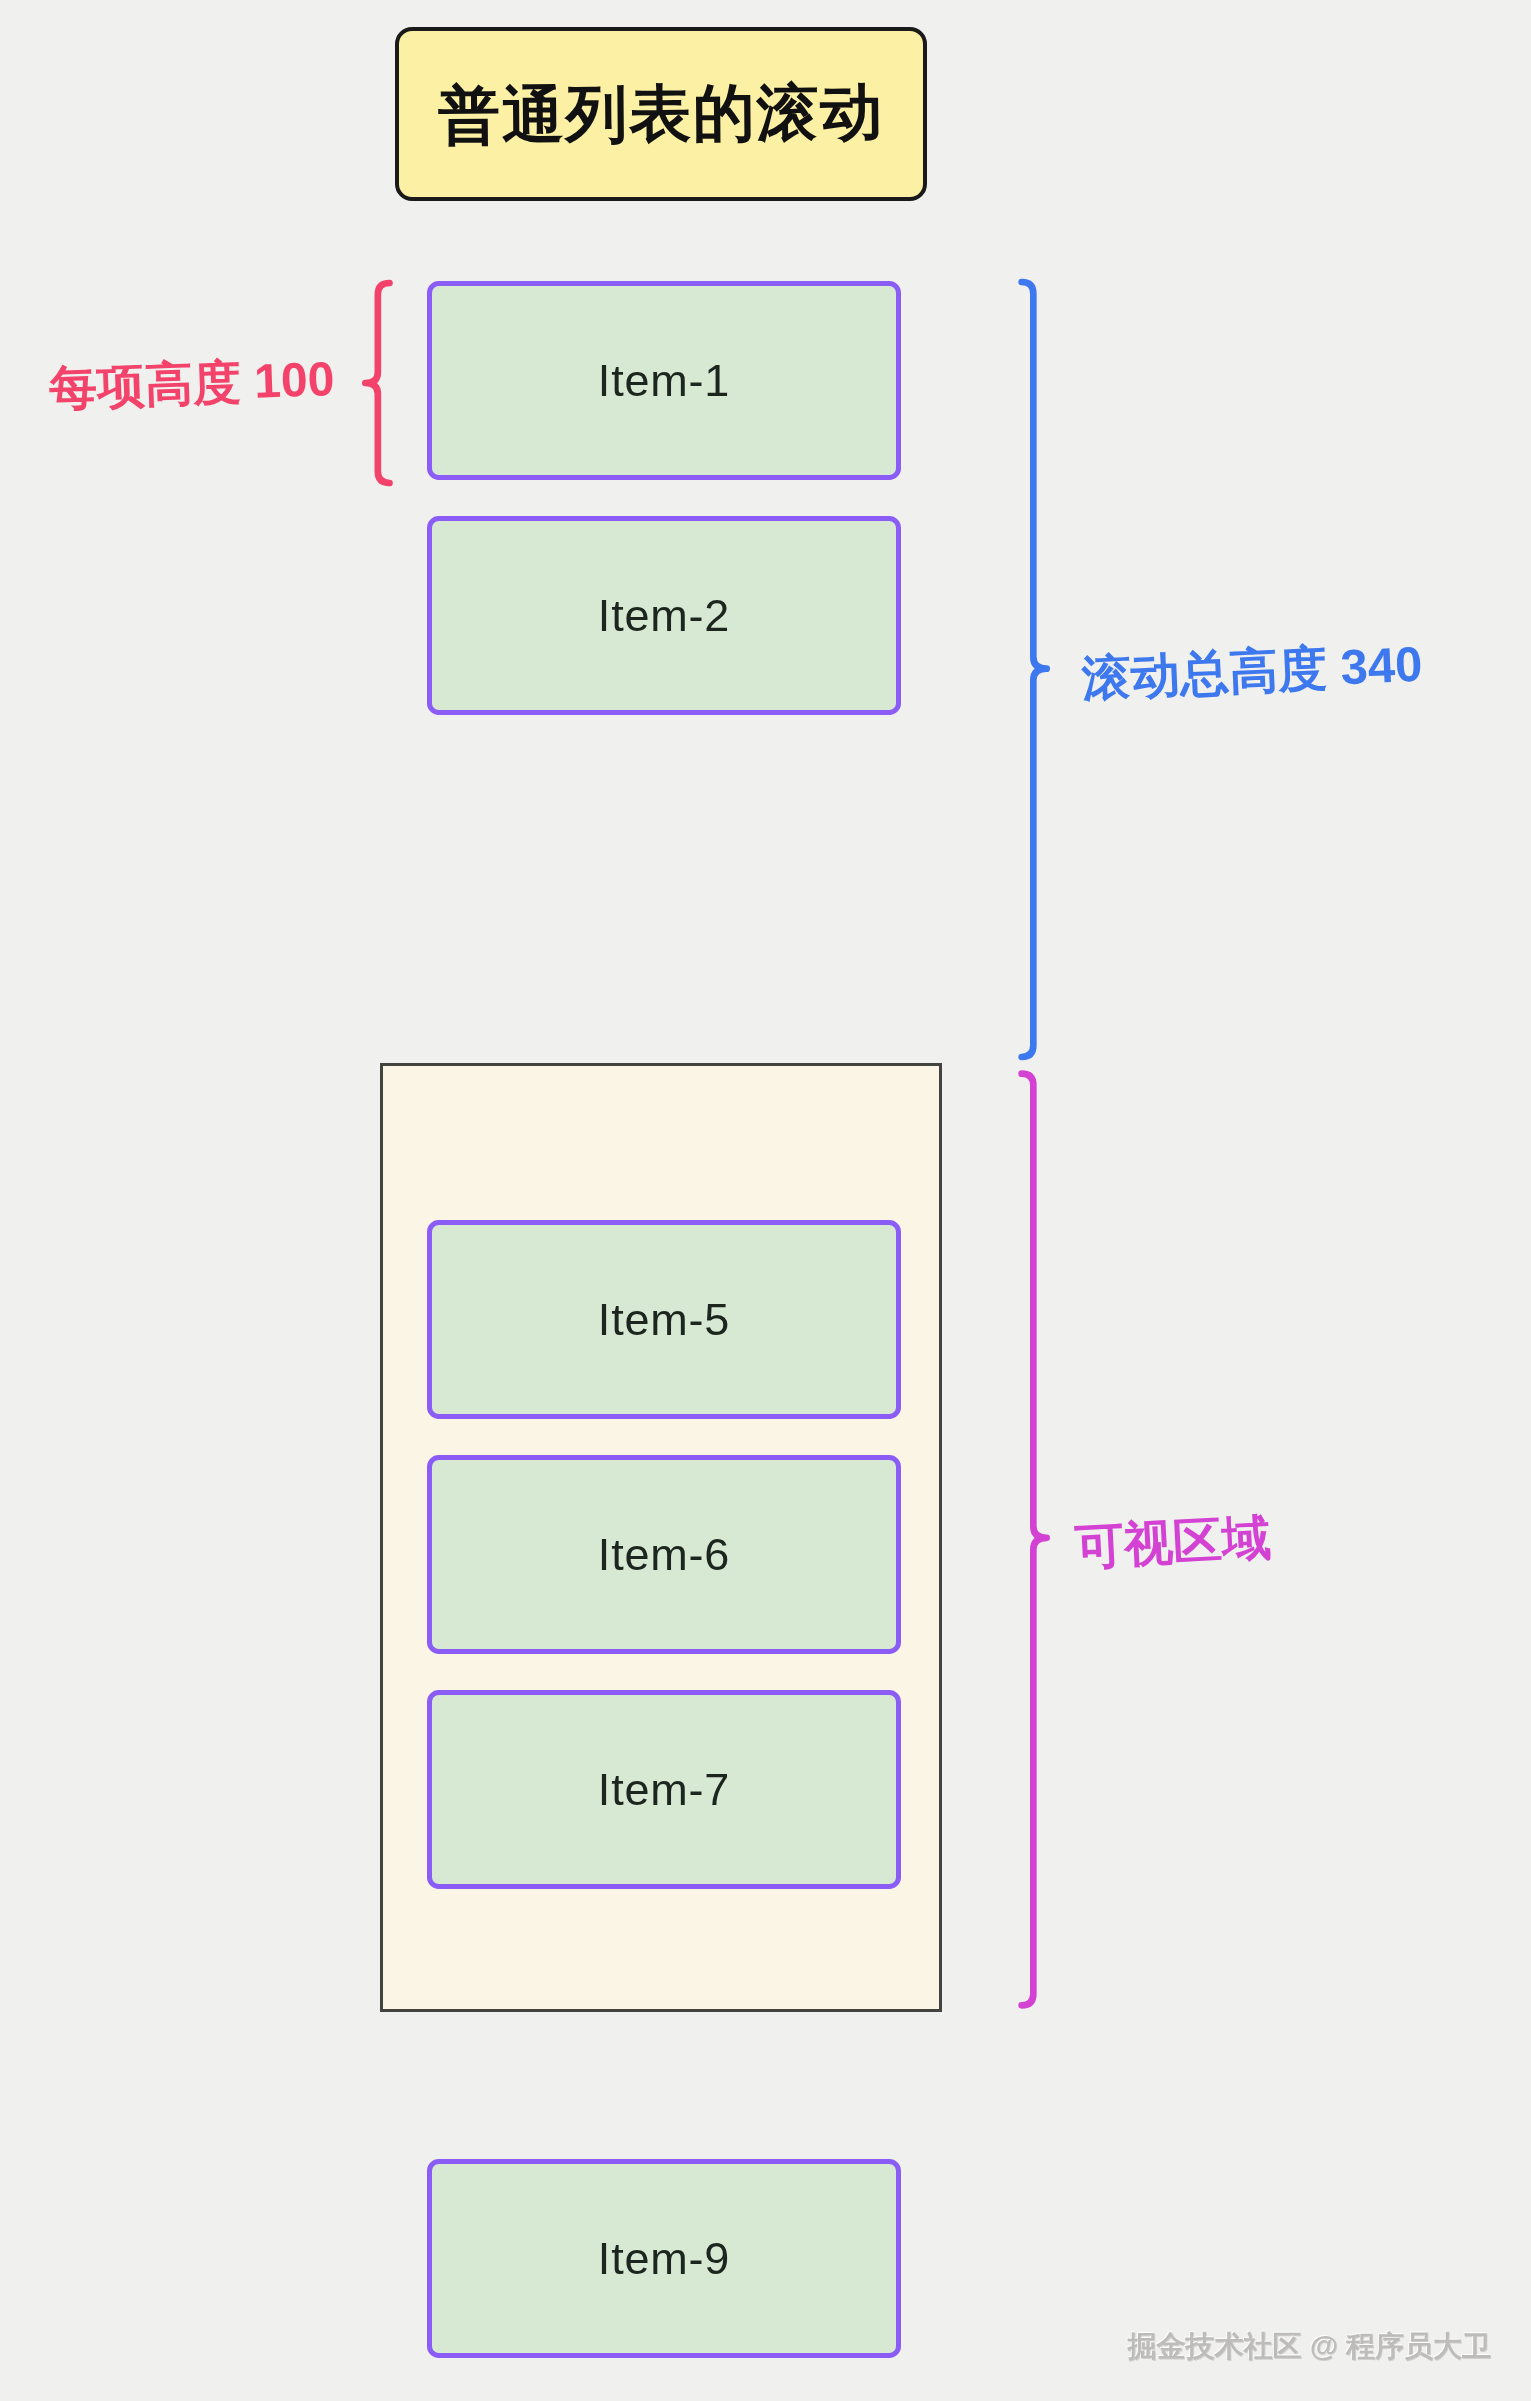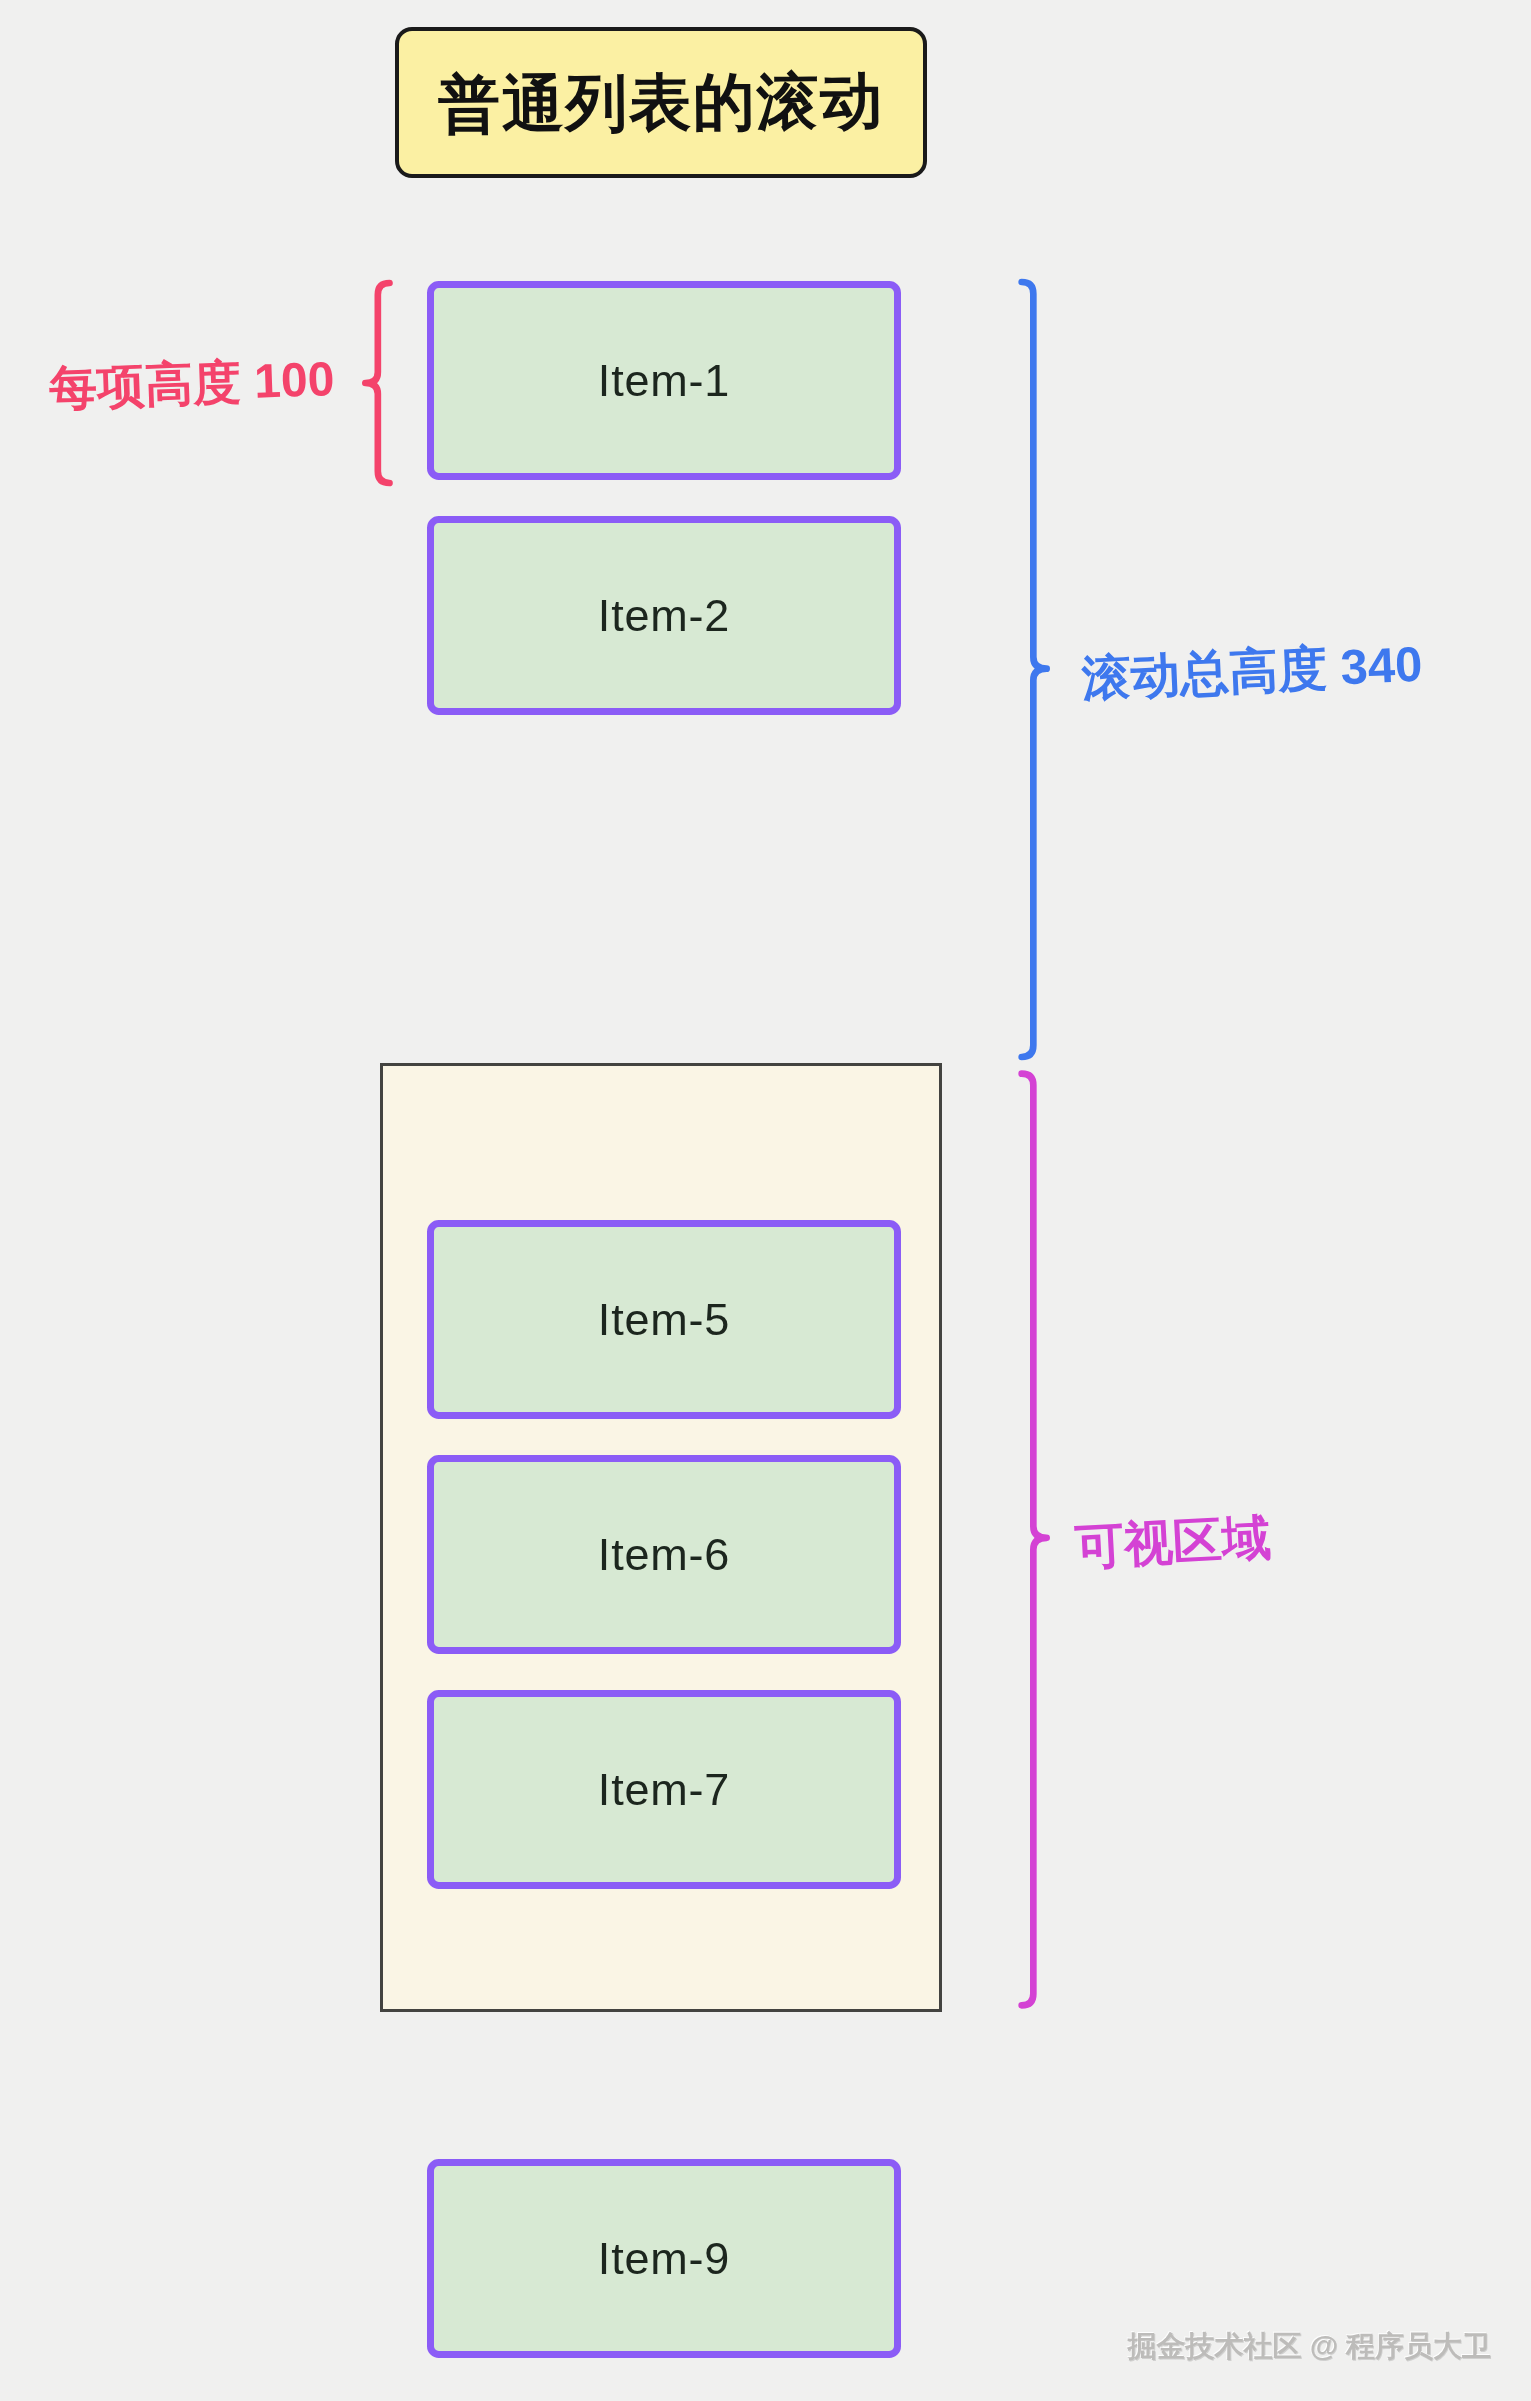--- a/index.html
+++ b/index.html
@@ -7,21 +7,21 @@
   .stage{
     position:relative;
     width:1531px;height:2401px;
     background:#F0F0EF;
     overflow:hidden;
     font-family:"Liberation Sans","DejaVu Sans",sans-serif;
   }
 
   
   .title-box{
-    position:absolute;left:395px;top:27px;width:532px;height:151px;
+    position:absolute;left:395px;top:27px;width:532px;height:174px;
     box-sizing:border-box;
     background:#FBF0A3;
     border:4.2px solid #1A1A1A;
     border-radius:17px;
     display:flex;align-items:center;justify-content:center;
     z-index:3;
   }
   .title-box .title-text{
     font-size:62px;font-weight:800;color:#111;
     letter-spacing:1.7px;transform:rotate(-0.5deg);
@@ -35,21 +35,21 @@
     background:#FAF5E5;
     border:3.4px solid #434340;
     z-index:1;
   }
 
   
   .item{
     position:absolute;left:427px;width:474px;height:199px;
     box-sizing:border-box;
     background:#D7E9D3;
-    border:7px solid #8b5cf6;
+    border:5px solid #8b5cf6;
     border-radius:11.8px;
     display:flex;align-items:center;justify-content:center;
     z-index:2;
   }
   .item .item-text{
     font-size:45px;font-weight:500;color:#1C261E;
     letter-spacing:0.8px;white-space:nowrap;
   }
 
   

